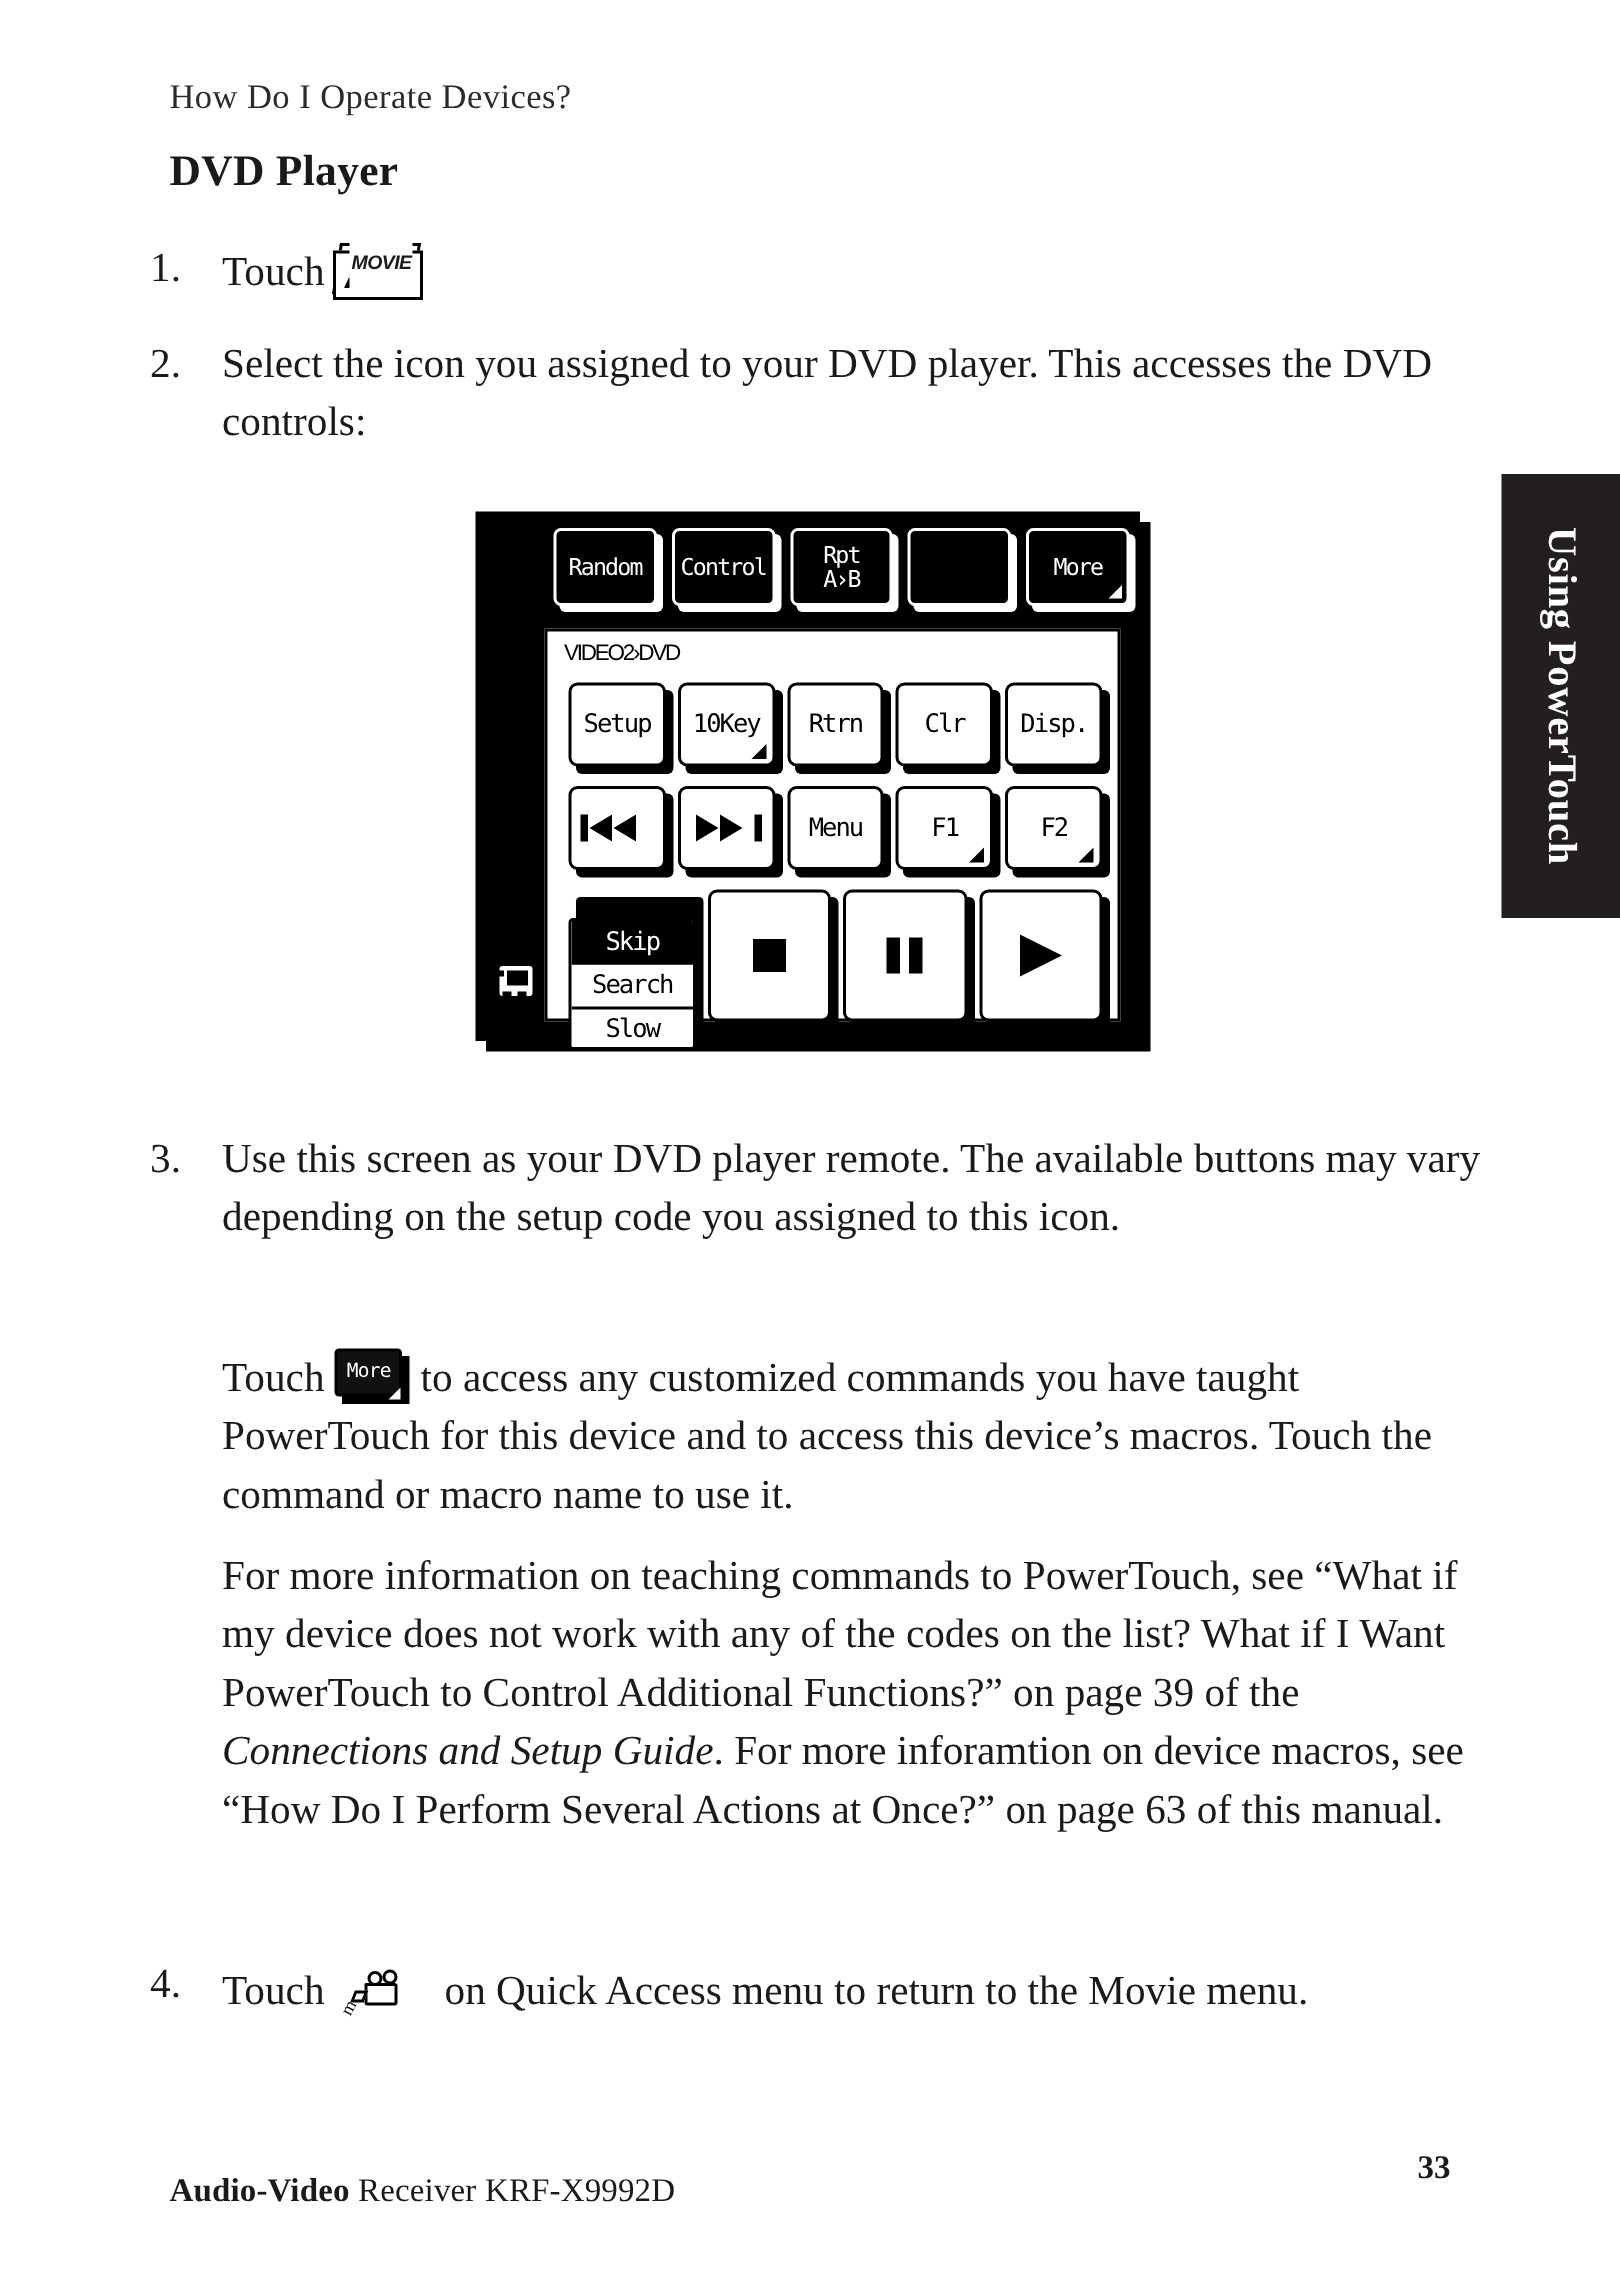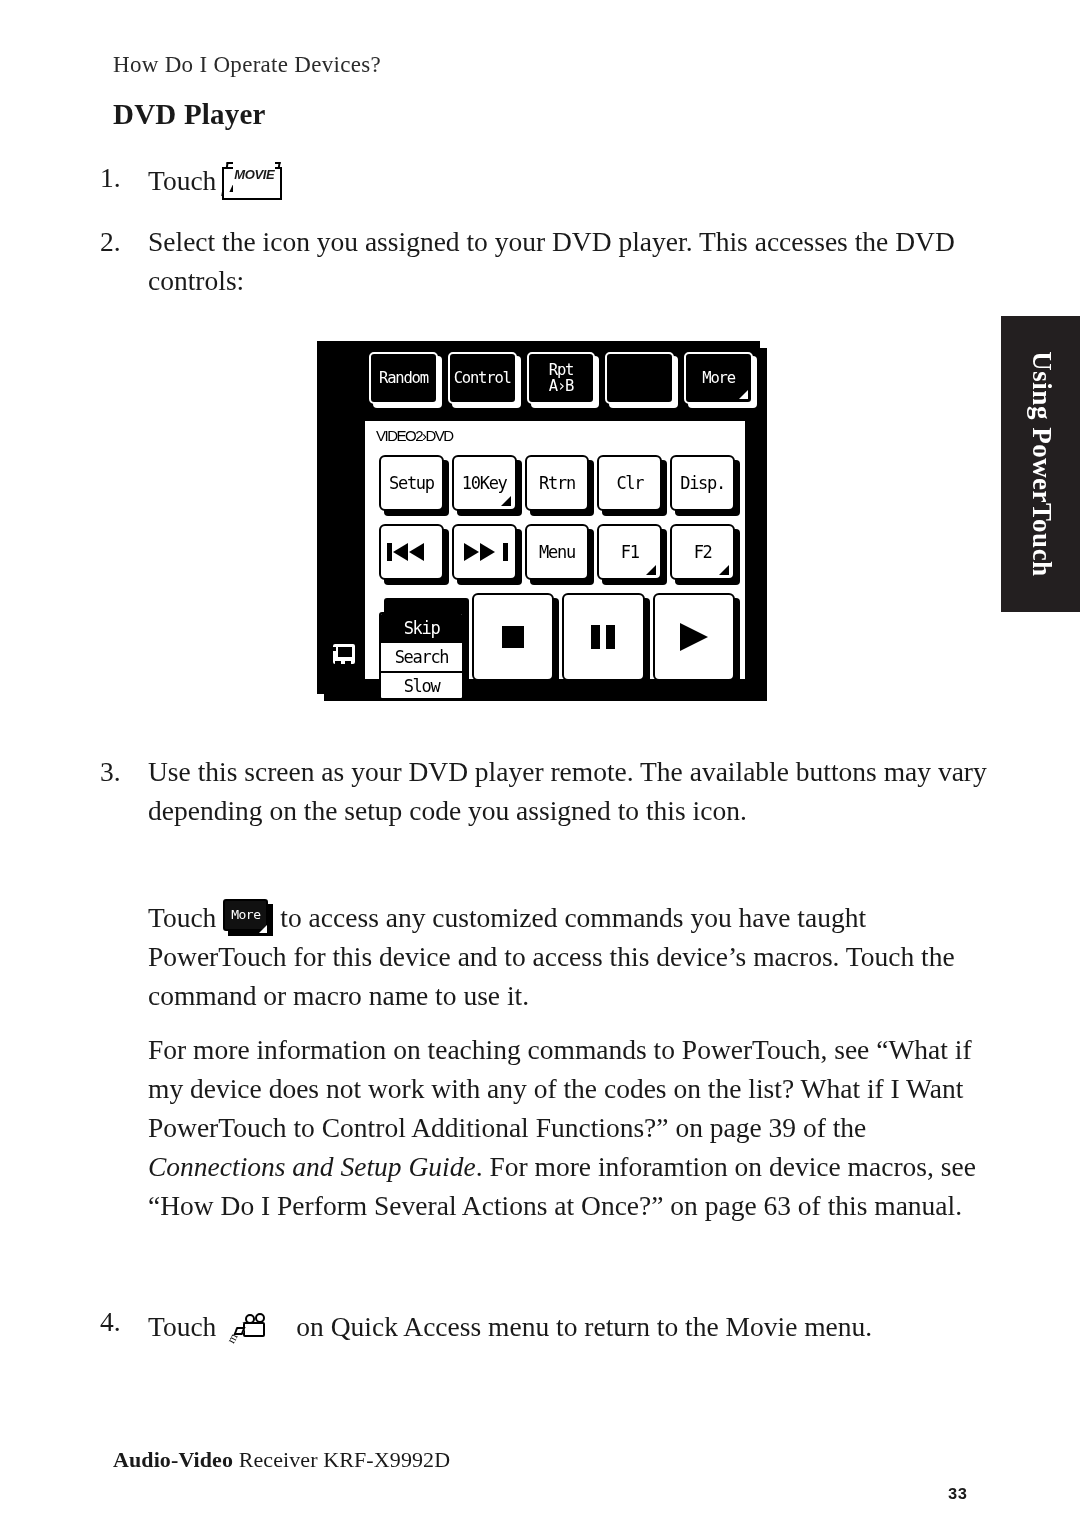--- a/index.html
+++ b/index.html
@@ -520,24 +520,23 @@
     left: 113px;
     top: 1447px;
     font-size: 22px;
     font-weight: bold;
     letter-spacing: 0.1px;
   }
   #footer-left .thin { font-weight: normal; }
   #footer-right {
     position: absolute;
     right: 113px;
-    top: 1486px;
-    font-size: 16px;
+    top: 1432px;
+    font-size: 22px;
     font-weight: bold;
-    font-family: Liberation Mono, monospace;
   }
 </style>
 </head>
 <body>
 
 <div class="running-head">How Do I Operate Devices?</div>
 
 <div class="section-title">DVD Player</div>
 
 <div class="step" id="step1">

